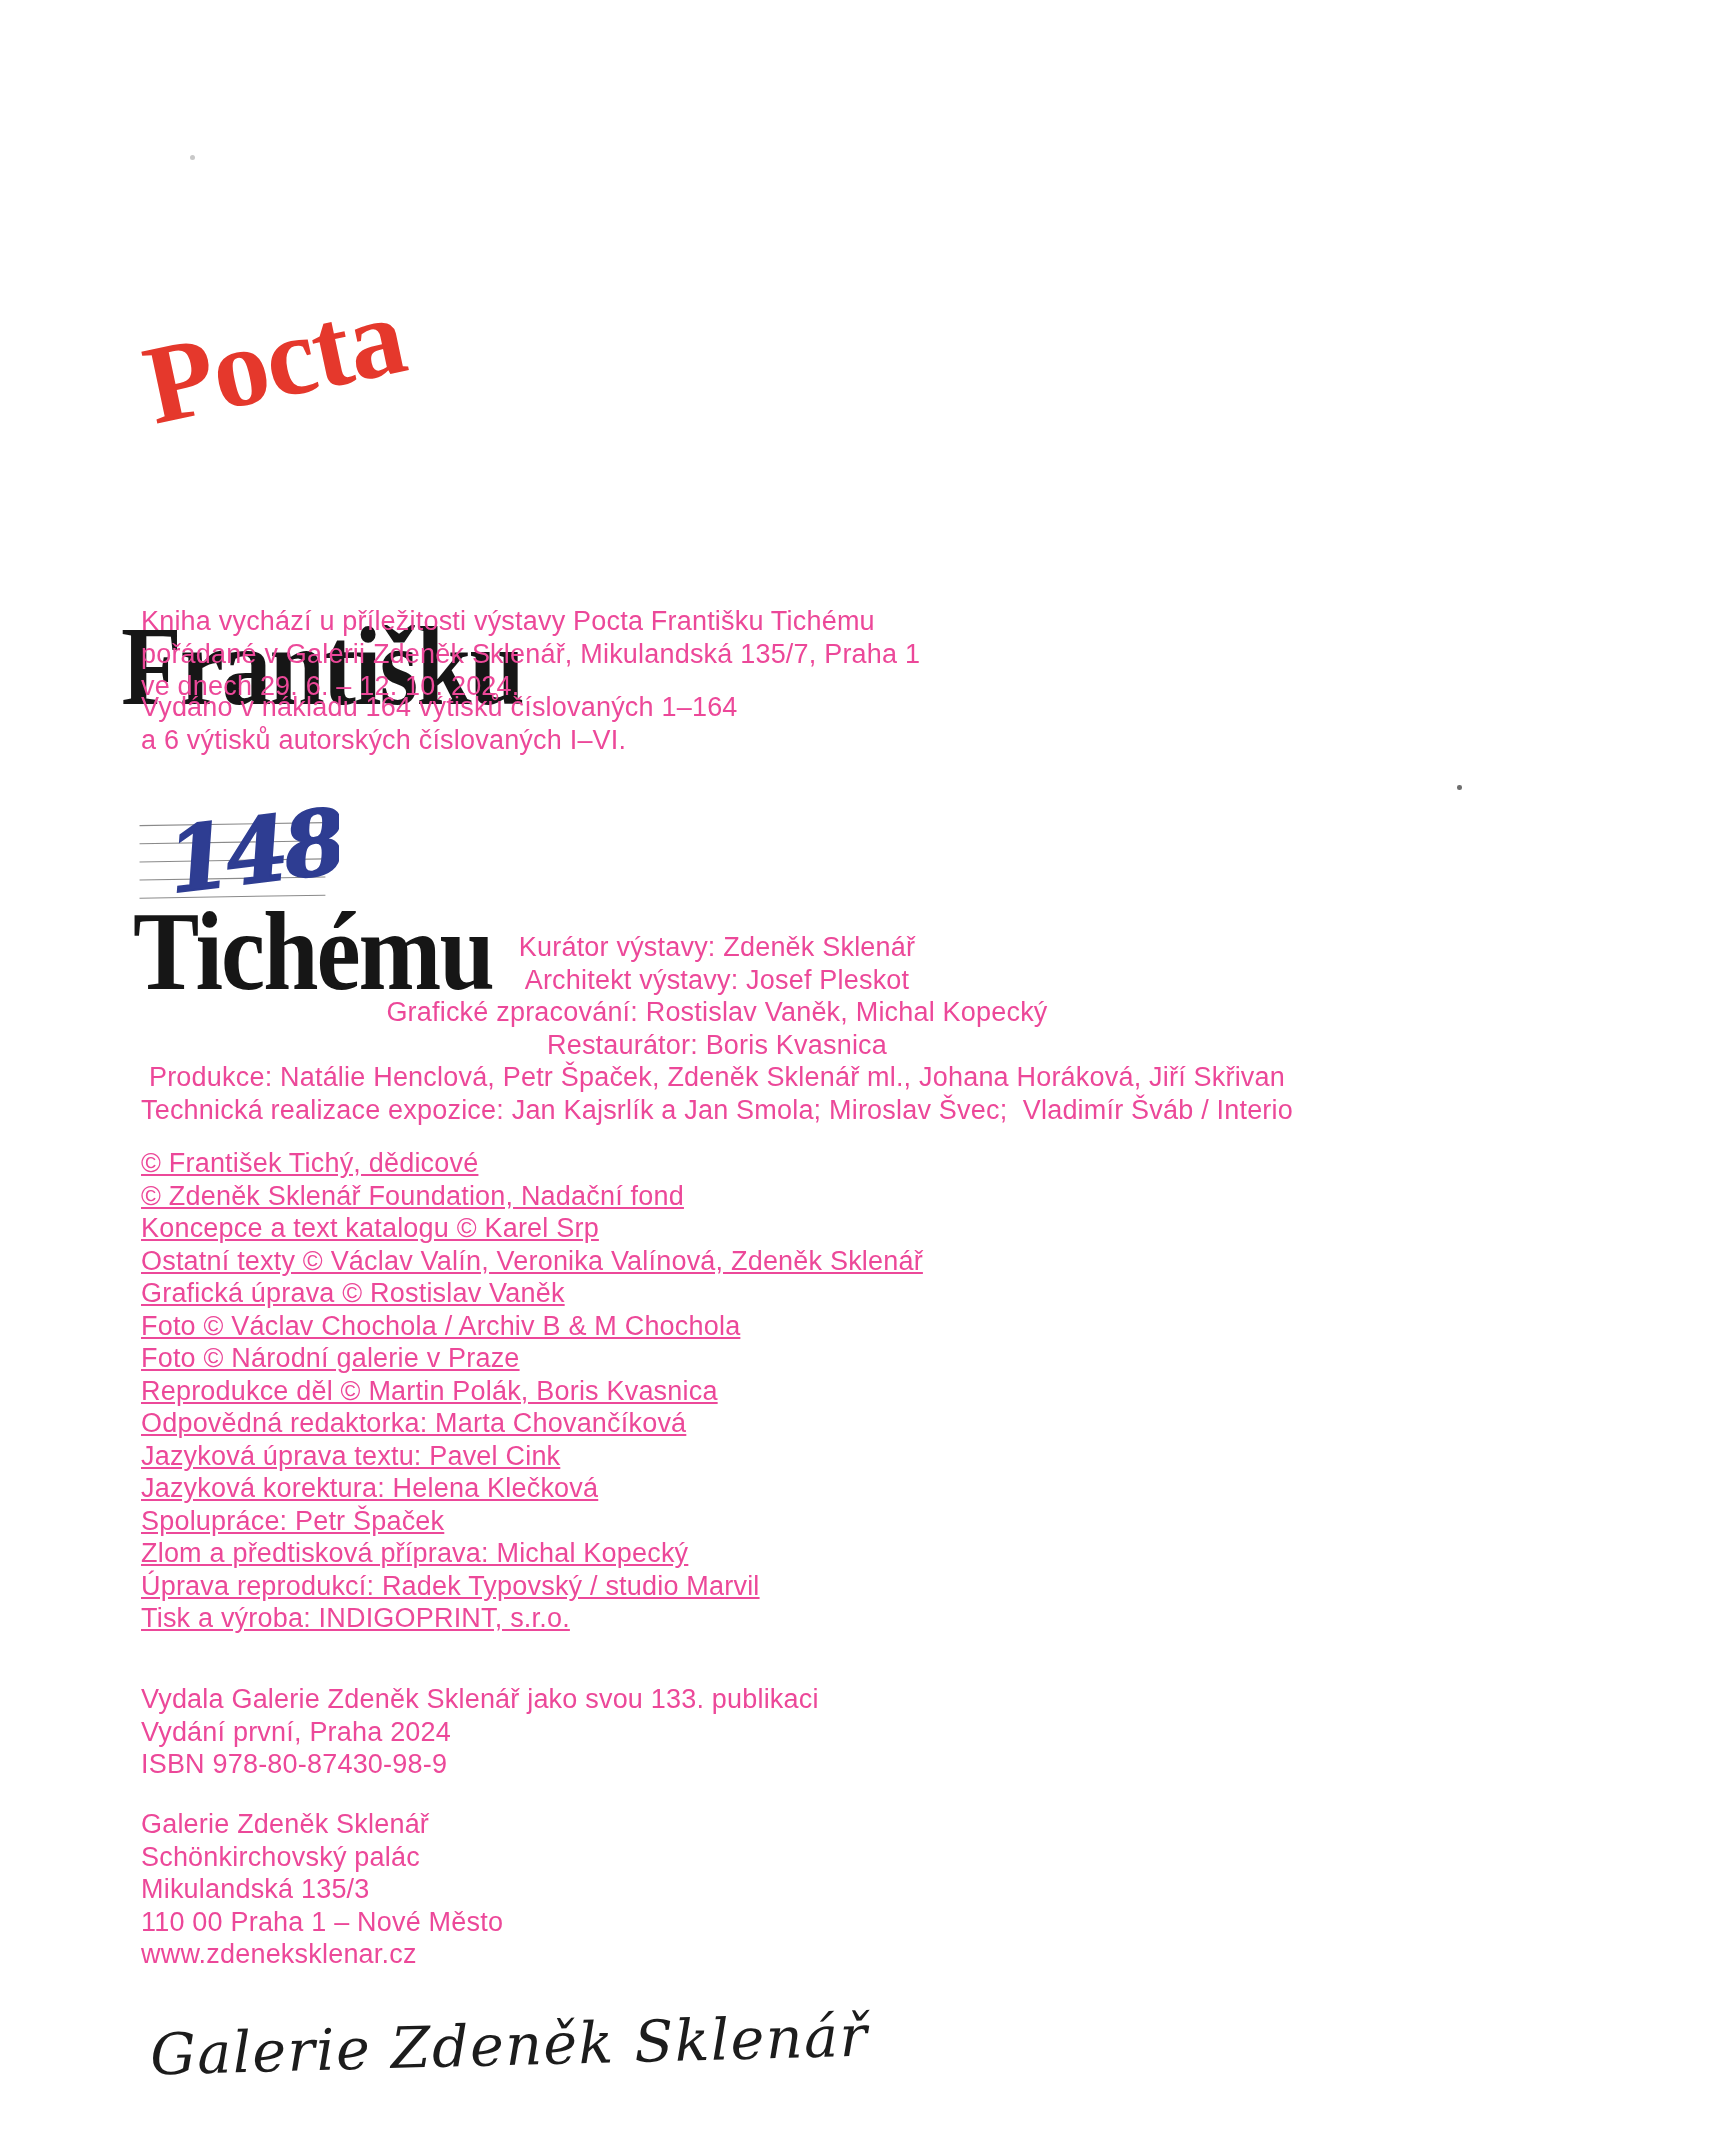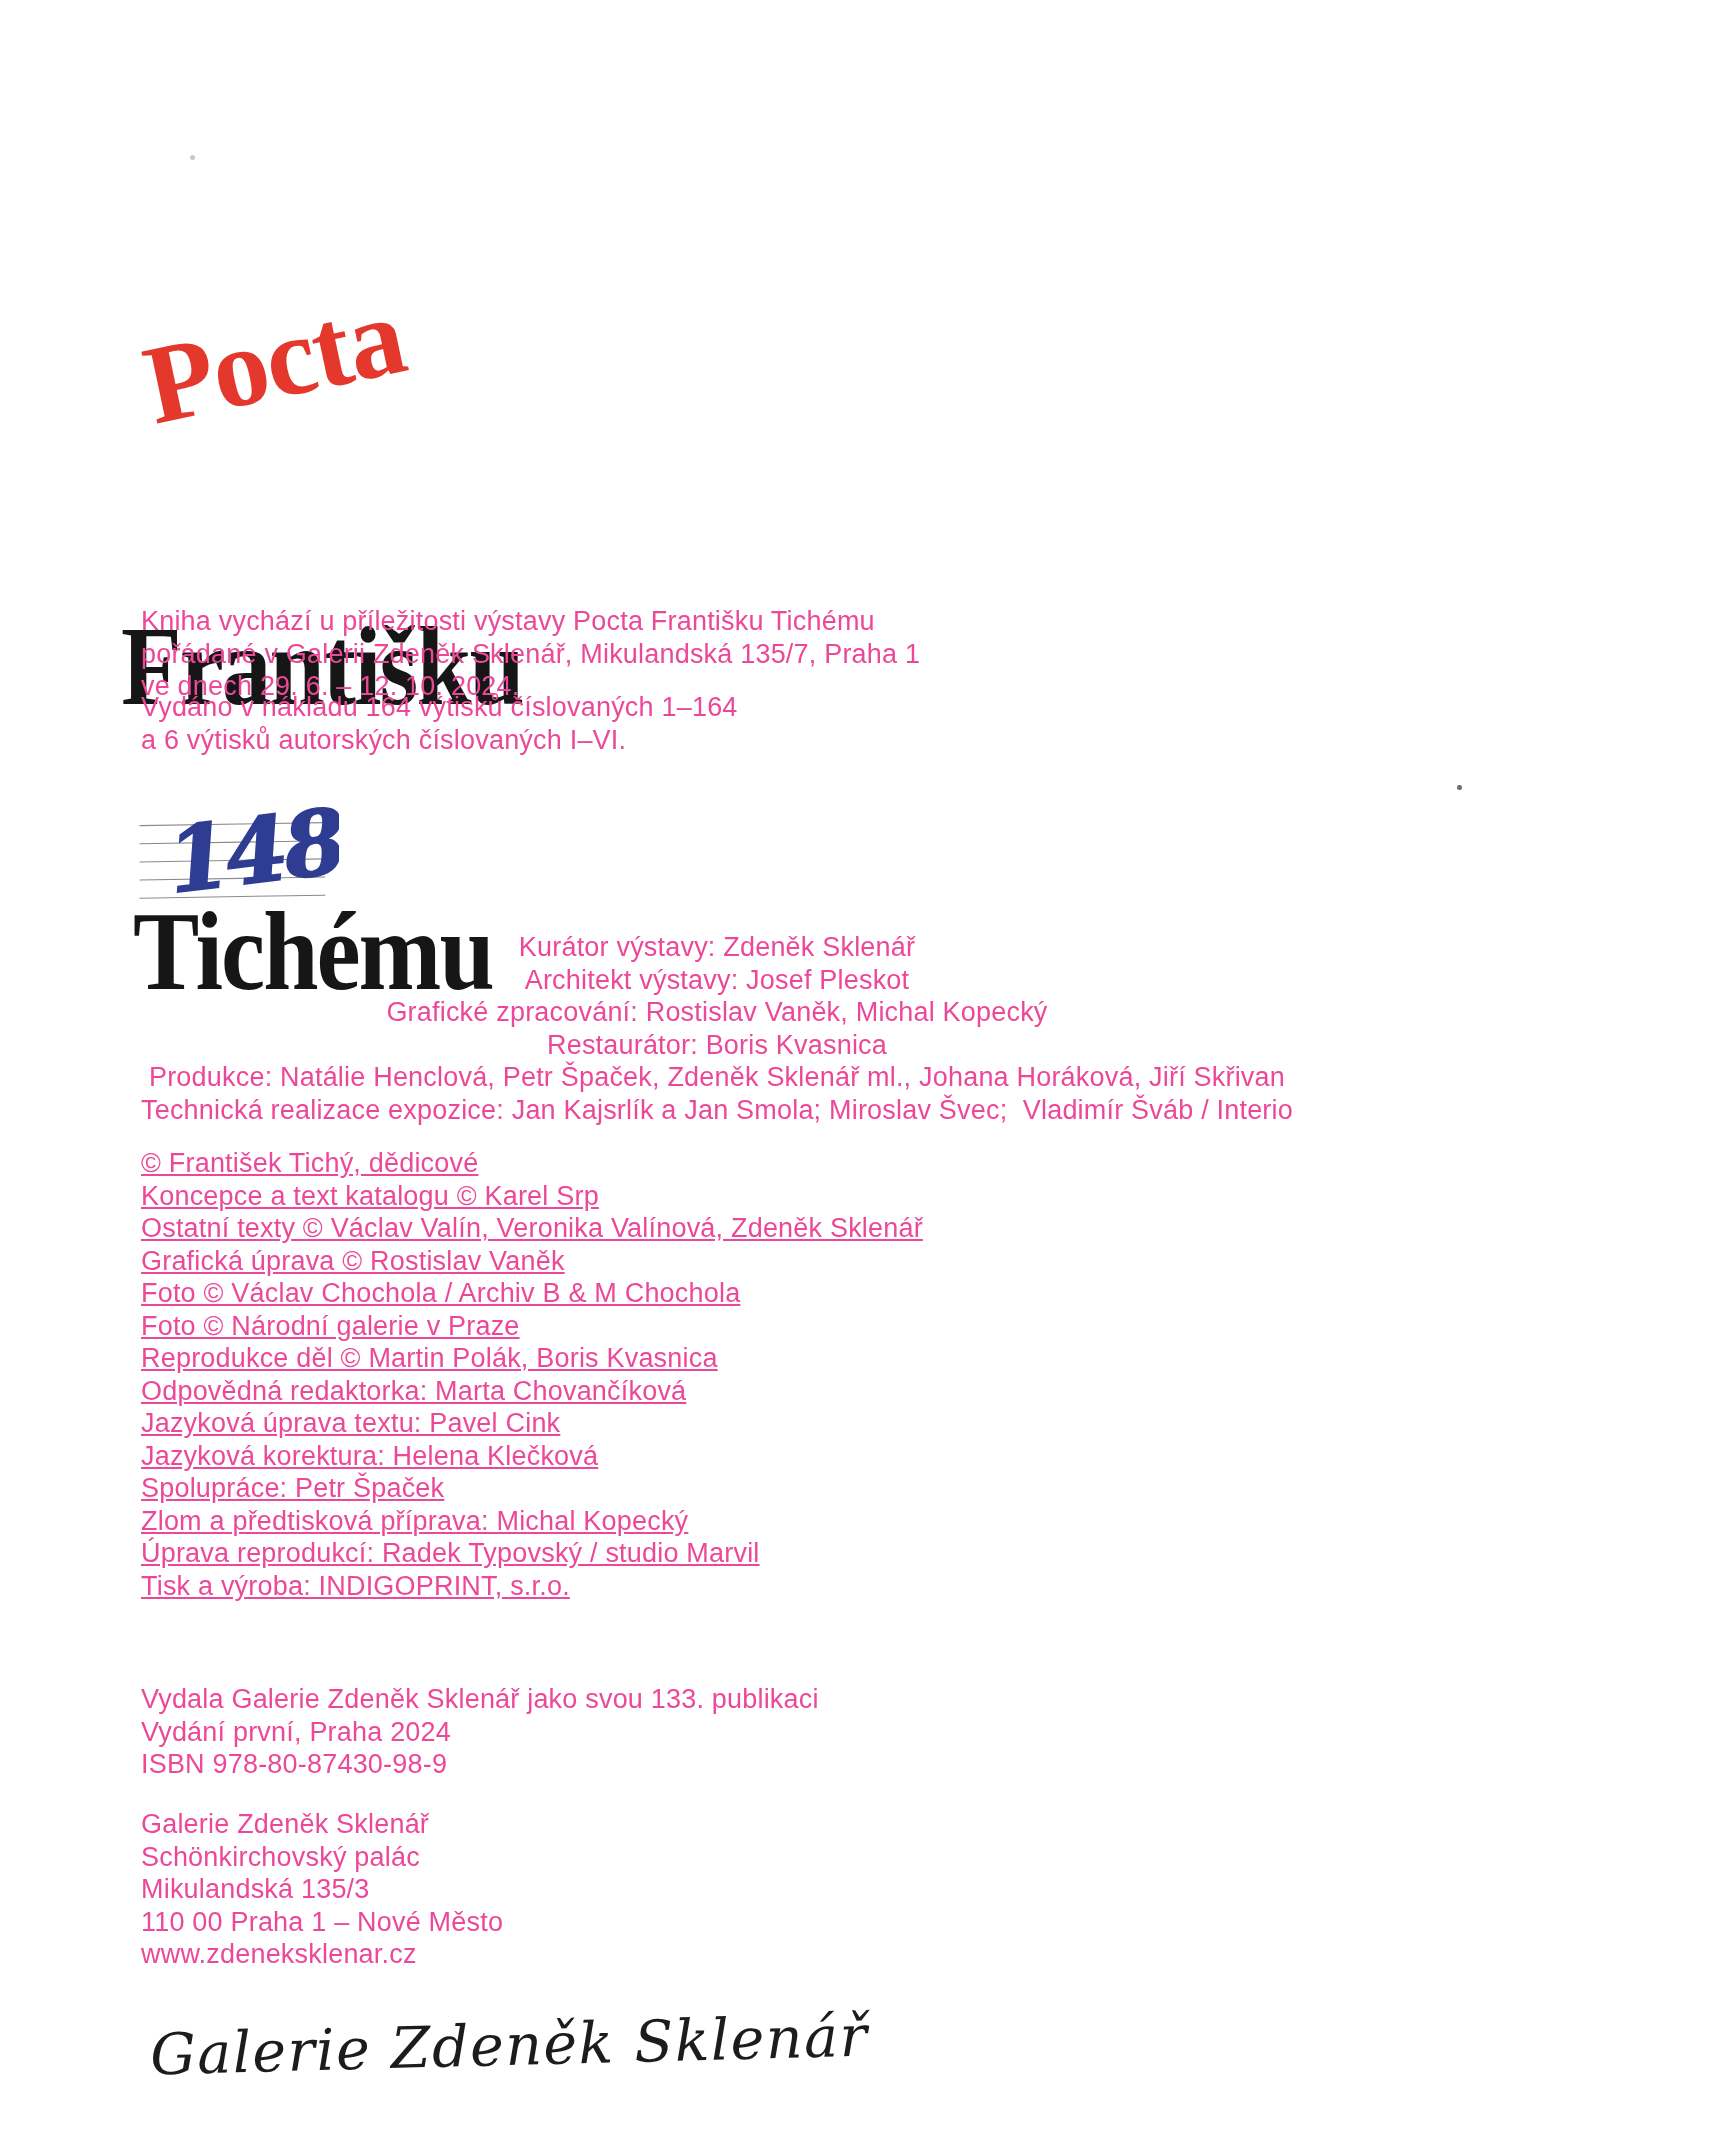--- a/index.html
+++ b/index.html
@@ -128,20 +128,21 @@
     <div>Kurátor výstavy: Zdeněk Sklenář</div>
     <div>Architekt výstavy: Josef Pleskot</div>
     <div>Grafické zpracování: Rostislav Vaněk, Michal Kopecký</div>
     <div>Restaurátor: Boris Kvasnica</div>
     <div>Produkce: Natálie Henclová, Petr Špaček, Zdeněk Sklenář ml., Johana Horáková, Jiří Skřivan</div>
     <div>Technická realizace expozice: Jan Kajsrlík a Jan Smola; Miroslav Švec;  Vladimír Šváb / Interio</div>
   </div>
 
   <div class="textblock b-colophon">
     <div>© František Tichý, dědicové</div>
+    <div>© Zdeněk Sklenář Foundation, Nadační fond</div>
     <div>Koncepce a text katalogu © Karel Srp</div>
     <div>Ostatní texty © Václav Valín, Veronika Valínová, Zdeněk Sklenář</div>
     <div>Grafická úprava © Rostislav Vaněk</div>
     <div>Foto © Václav Chochola / Archiv B &amp; M Chochola</div>
     <div>Foto © Národní galerie v Praze</div>
     <div>Reprodukce děl © Martin Polák, Boris Kvasnica</div>
     <div>Odpovědná redaktorka: Marta Chovančíková</div>
     <div>Jazyková úprava textu: Pavel Cink</div>
     <div>Jazyková korektura: Helena Klečková</div>
     <div>Spolupráce: Petr Špaček</div>

